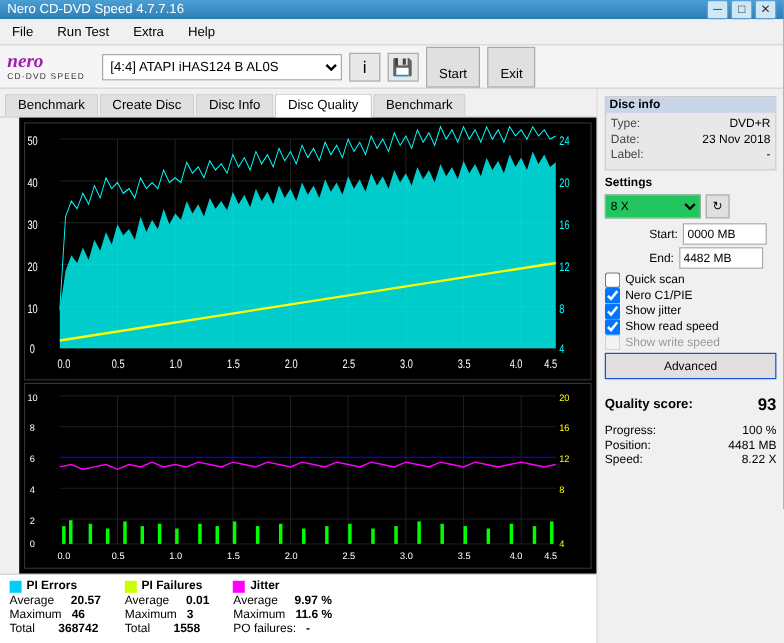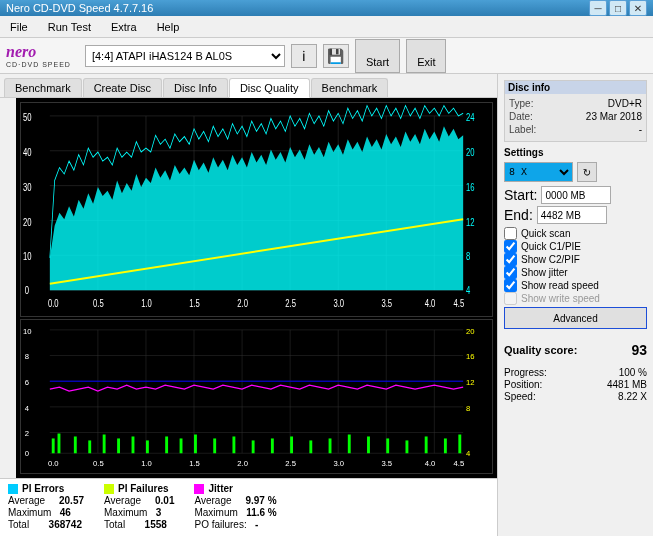--- a/index.html
+++ b/index.html
@@ -49,25 +49,25 @@
     .legend-dot { width: 10px; height: 10px; }
     .legend-row { font-size: 10px; }
     .legend-value { font-weight: bold; }
     
     
     .right-panel { width: 155px; padding: 6px; display: flex; flex-direction: column; gap: 5px; background: #f0f0f0; }
     .panel-row { display: flex; justify-content: space-between; font-size: 10px; margin-bottom: 2px; }
     .panel-label { color: #444; }
     .panel-value { color: #000; }
     .settings-row { display: flex; align-items: center; gap: 4px; }
-    .speed-select { height: 20px; font-size: 10px; border: 1px solid #aaa; background: #0ea5e9; width: 69px; font-family: Liberation Mono, monospace; }
+    .speed-select { height: 20px; font-size: 10px; border: 1px solid #aaa; background: #22c55e; width: 80px; }
     .refresh-btn { width: 20px; height: 20px; border: 1px solid #aaa; background: #e0e0e0; cursor: pointer; font-size: 10px; display: flex; align-items: center; justify-content: center; }
     
     .mb-input { width: 70px; height: 18px; font-size: 10px; border: 1px solid #aaa; background: white; padding: 0 3px; }
-    .mb-label { font-size: 14px; }
+    .mb-label { font-size: 10px; margin-left: 37px; }
     
     .checkbox-row { display: flex; align-items: center; gap: 4px; font-size: 10px; }
     .checkbox-row input { margin: 0; }
     
     .advanced-btn { width: 100%; height: 22px; background: #e0e0e0; border: 1px solid #1d4ed8; cursor: pointer; font-size: 10px; margin-top: 2px; }
     
     .quality-row { display: flex; justify-content: space-between; align-items: center; font-size: 11px; font-weight: bold; margin-top: 4px; }
     .quality-score { font-size: 14px; font-weight: bold; color: #000; }
     
     .progress-section { margin-top: 4px; }
@@ -348,21 +348,21 @@
   <div class="right-panel">
 
     <div style="background:#e8e8e8; border:1px solid #ccc; padding:4px;">
       <div style="font-weight:bold; font-size:10px; background:#c8d4e8; padding:1px 3px; margin:-4px -4px 4px -4px;">Disc info</div>
       <div class="panel-row">
         <span class="panel-label">Type:</span>
         <span class="panel-value">DVD+R</span>
       </div>
       <div class="panel-row">
         <span class="panel-label">Date:</span>
-        <span class="panel-value">23 Mar 2018</span>
+        <span class="panel-value">23 Nov 2018</span>
       </div>
       <div class="panel-row">
         <span class="panel-label">Label:</span>
         <span class="panel-value">-</span>
       </div>
     </div>
 
     <div style="background:#f0f0f0;">
       <div style="font-weight:bold; font-size:10px; margin-bottom:4px;">Settings</div>
       
@@ -381,25 +381,21 @@
         <span class="mb-label">End:</span>
         <input type="text" class="mb-input" value="4482 MB" style="">
       </div>
       
       <div class="checkbox-row" style="margin-top:3px;align-items:center;">
         <input type="checkbox" style="">
         <span>Quick scan</span>
       </div>
       <div class="checkbox-row">
         <input type="checkbox" checked="" style="">
-        <span>Quick C1/PIE</span>
-      </div>
-      <div class="checkbox-row">
-        <input type="checkbox" checked="" style="">
-        <span>Show C2/PIF</span>
+        <span>Nero C1/PIE</span>
       </div>
       <div class="checkbox-row">
         <input type="checkbox" checked="" style="">
         <span>Show jitter</span>
       </div>
       <div class="checkbox-row">
         <input type="checkbox" checked="" style="">
         <span>Show read speed</span>
       </div>
       <div class="checkbox-row" style="color:#999;">

